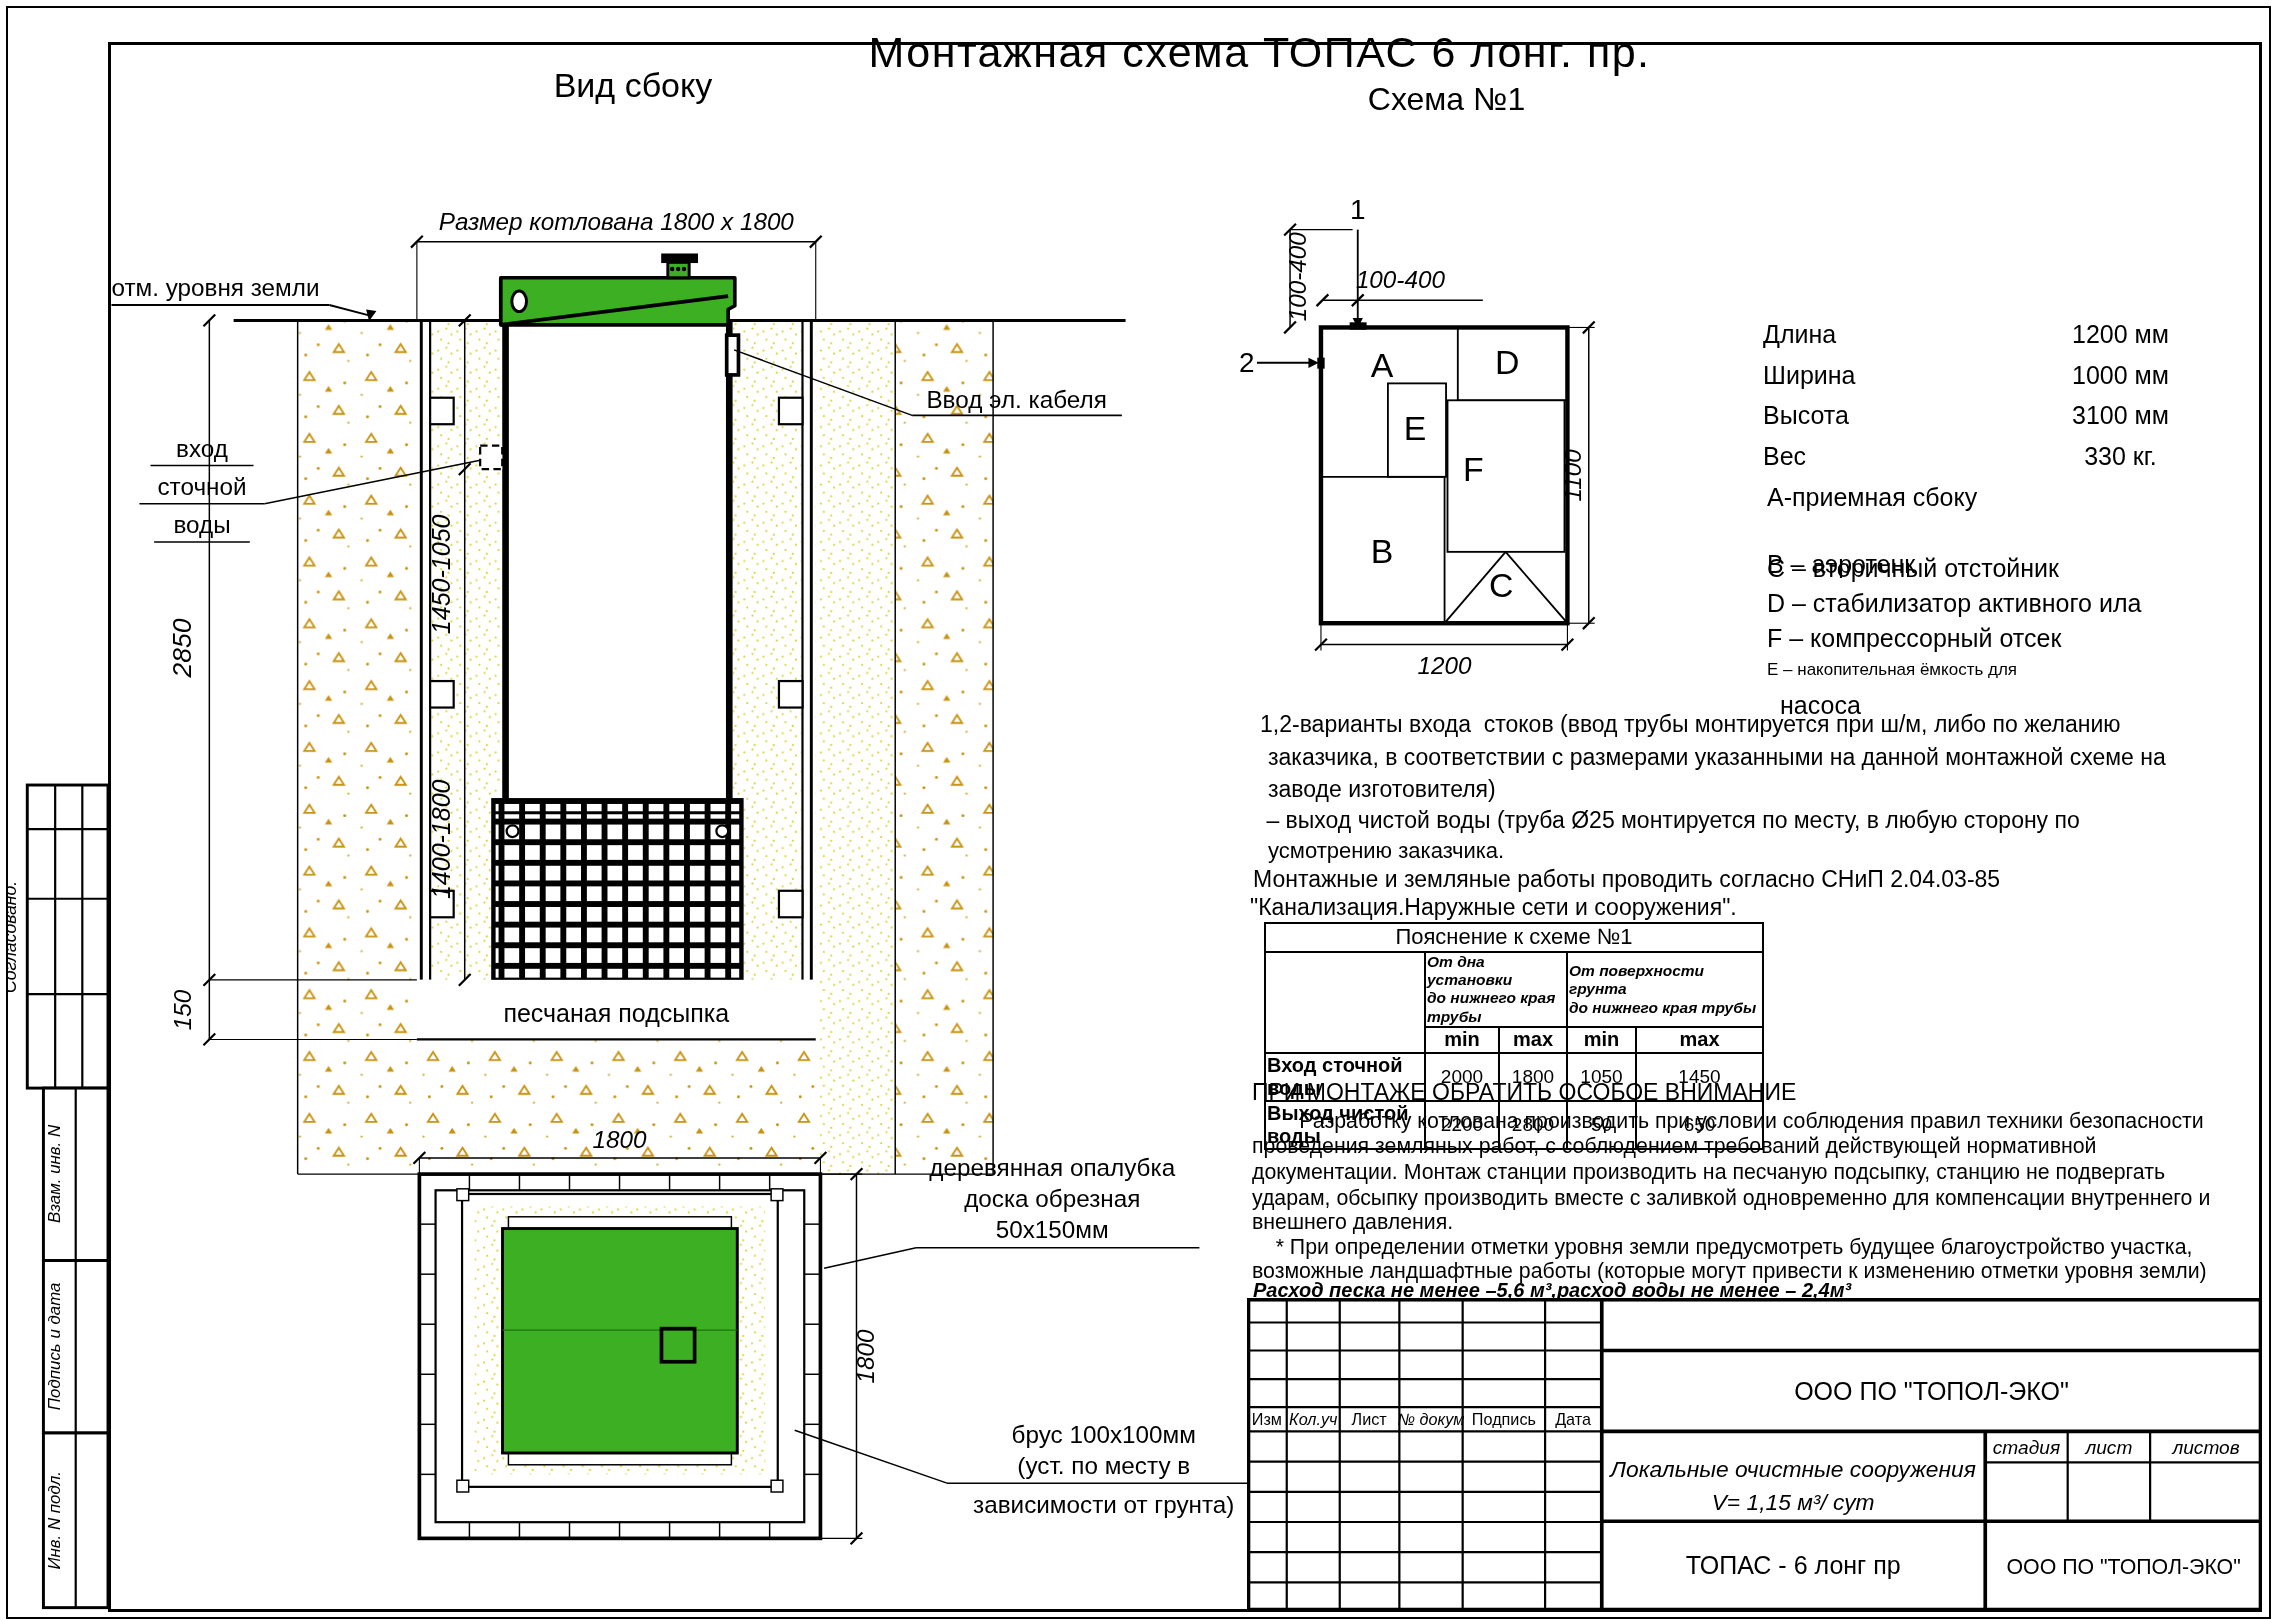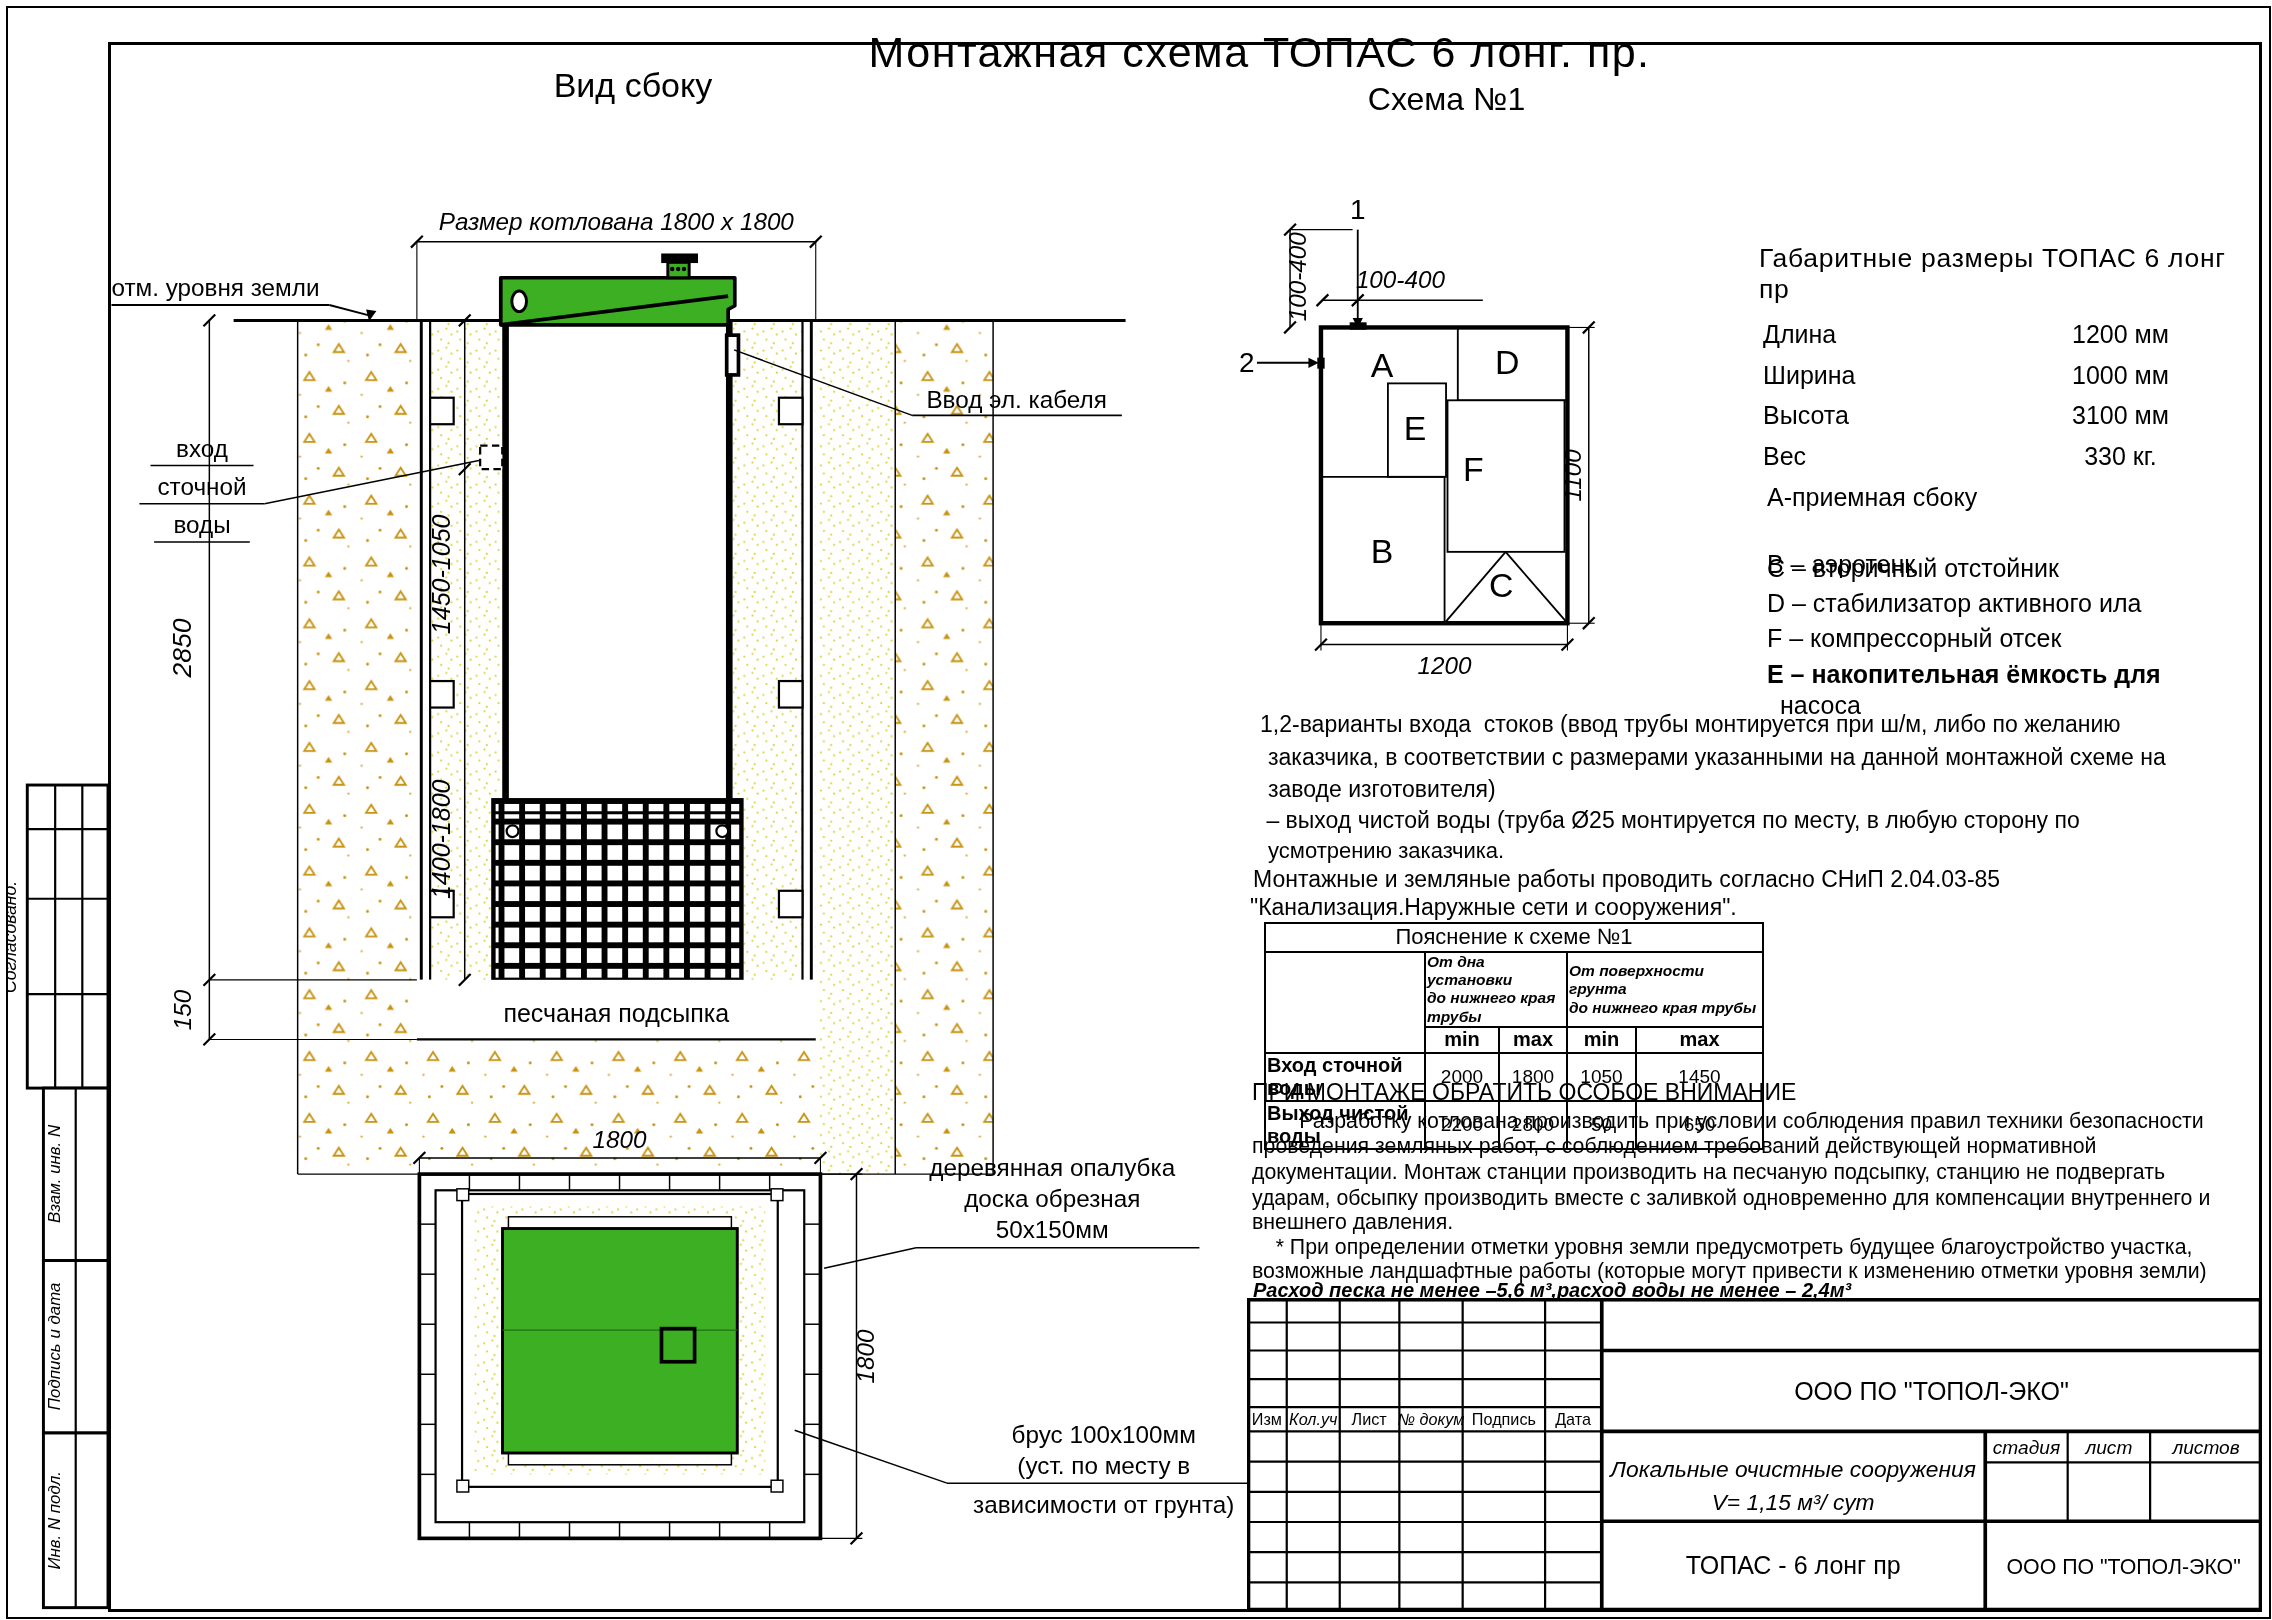--- a/index.html
+++ b/index.html
@@ -237,36 +237,35 @@
     <g>
       <line x1="125" y1="597" x2="125" y2="634" stroke="#000" stroke-width="1.5"></line>
       <line x1="460" y1="597" x2="460" y2="634" stroke="#000" stroke-width="1.5"></line>
       <line x1="125" y1="626" x2="460" y2="626" stroke="#000" stroke-width="2"></line>
       <line x1="117" y1="634" x2="133" y2="618" stroke="#000" stroke-width="3"></line>
       <line x1="452" y1="634" x2="468" y2="618" stroke="#000" stroke-width="3"></line>
       <text class="it" x="293" y="666" font-size="33" font-style="italic" text-anchor="middle">1200</text>
     </g>
   </svg>
 
-  <div class="abs" style="left:1759px;top:243px;width:501px;font-size:26.5px;letter-spacing:0.7px;">Габаритные размеры ТОПАС 6 лонг пр</div>
   <div class="abs" style="left:1763px;top:320px;font-size:25px;">Длина</div>
   <div class="abs ctr" style="left:2032px;top:320px;width:177px;font-size:25px;">1200 мм</div>
   <div class="abs" style="left:1763px;top:361px;font-size:25px;">Ширина</div>
   <div class="abs ctr" style="left:2032px;top:361px;width:177px;font-size:25px;">1000 мм</div>
   <div class="abs" style="left:1763px;top:401px;font-size:25px;">Высота</div>
   <div class="abs ctr" style="left:2032px;top:401px;width:177px;font-size:25px;">3100 мм</div>
   <div class="abs" style="left:1763px;top:442px;font-size:25px;">Вес</div>
   <div class="abs ctr" style="left:2032px;top:442px;width:177px;font-size:25px;">330 кг.</div>
 
   <div class="abs" style="left:1767px;top:483px;font-size:25px;">А-приемная  сбоку</div>
   <div class="abs" style="left:1767px;top:550px;font-size:25px;">В – аэротенк</div>
   <div class="abs" style="left:1767px;top:554px;font-size:25px;">С – вторичный отстойник</div>
   <div class="abs" style="left:1767px;top:589px;font-size:25px;">D – стабилизатор активного  ила</div>
   <div class="abs" style="left:1767px;top:624px;font-size:25px;">F  – компрессорный отсек</div>
-  <div class="abs" style="left:1767px;top:660px;font-size:25px;font-weight:bold;">Е – накопительная ёмкость для</div>
+  <div class="abs" style="left:1767px;top:660px;font-size:17px;">Е – накопительная ёмкость для</div>
   <div class="abs" style="left:1780px;top:691px;font-size:25px;">насоса</div>
 
   <div class="abs pre" style="left:1260px;top:711px;font-size:23px;">1,2-варианты входа  стоков (ввод трубы монтируется при ш/м, либо по желанию</div>
   <div class="abs pre" style="left:1268px;top:744px;font-size:23px;">заказчика, в соответствии с размерами указанными на данной монтажной схеме на</div>
   <div class="abs pre" style="left:1268px;top:776px;font-size:23px;">заводе изготовителя)</div>
   <div class="abs pre" style="left:1260px;top:807px;font-size:23px;"> – выход чистой воды (труба Ø25 монтируется по месту, в любую сторону по</div>
   <div class="abs pre" style="left:1268px;top:838px;font-size:22px;">усмотрению заказчика.</div>
   <div class="abs pre" style="left:1253px;top:866px;font-size:23px;">Монтажные и земляные работы проводить согласно СНиП 2.04.03-85</div>
   <div class="abs pre" style="left:1250px;top:894px;font-size:23px;">"Канализация.Наружные сети и сооружения".</div>
 

